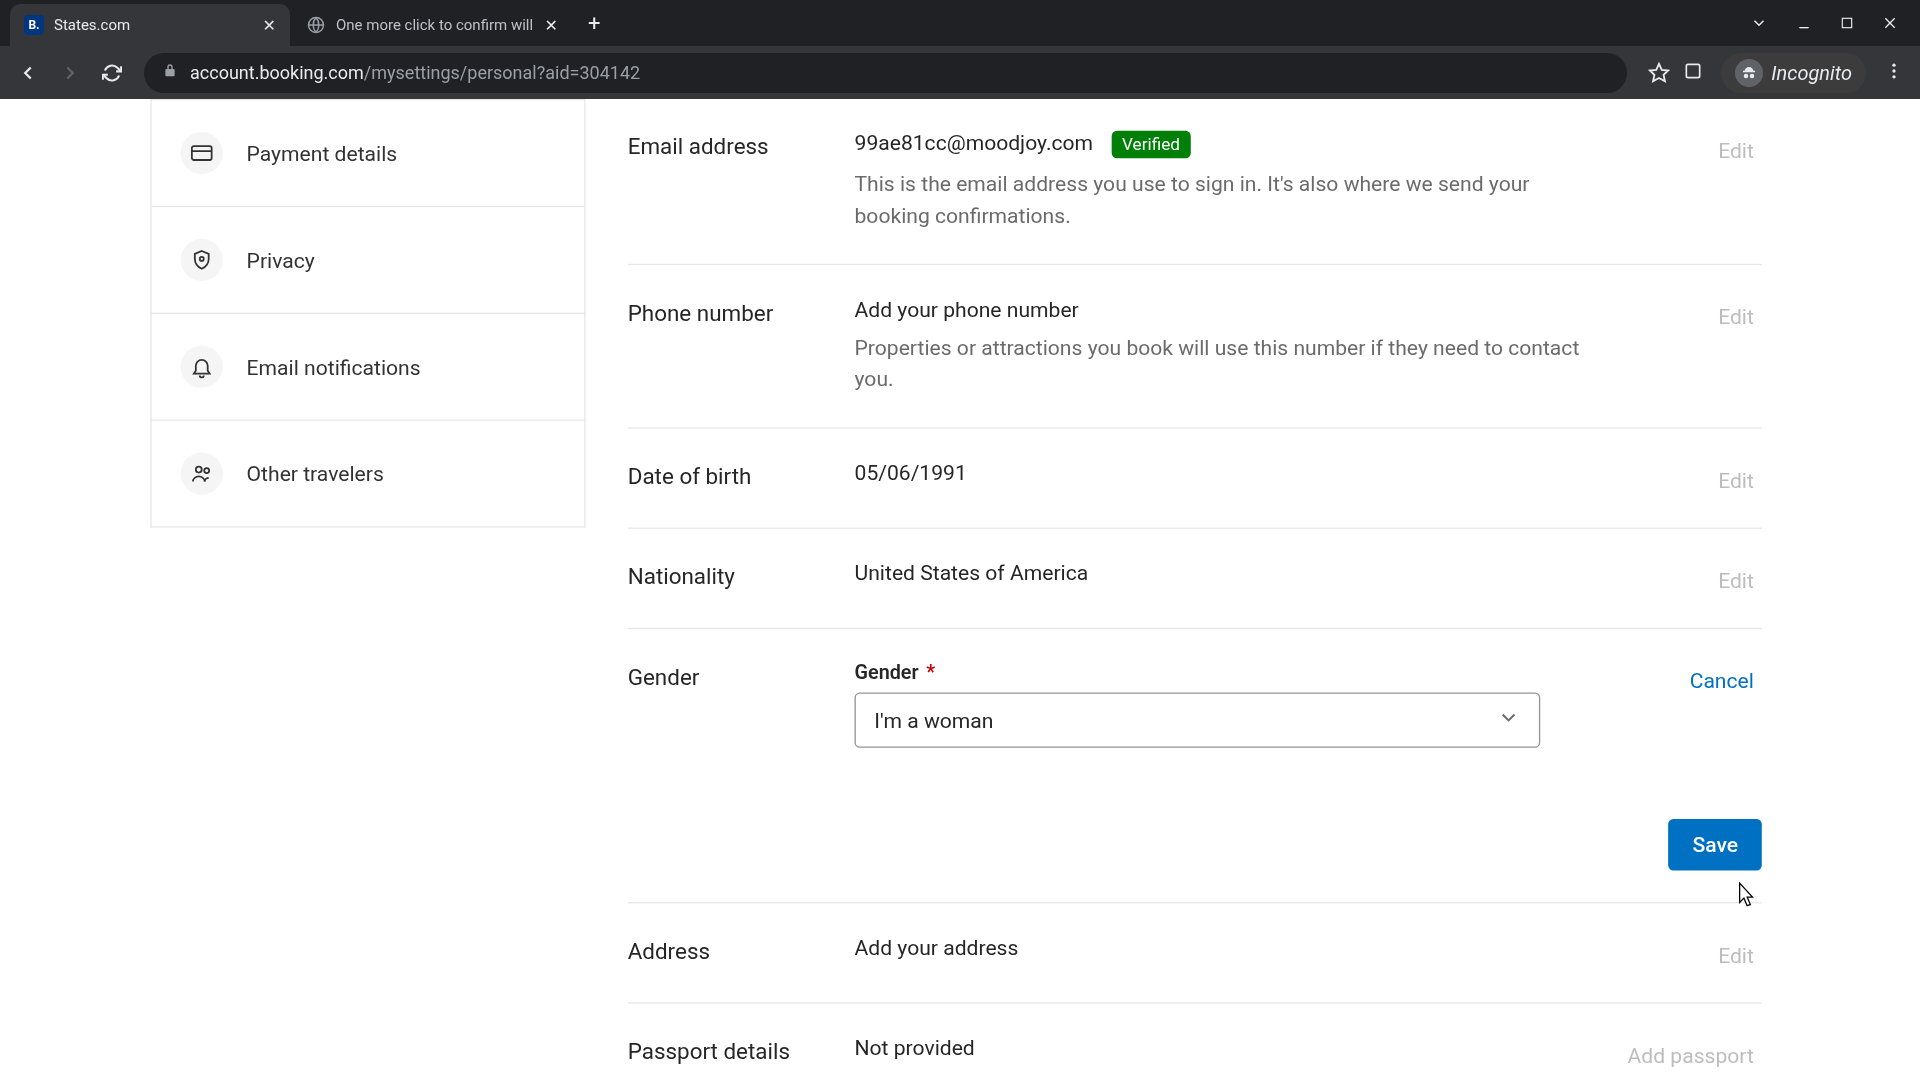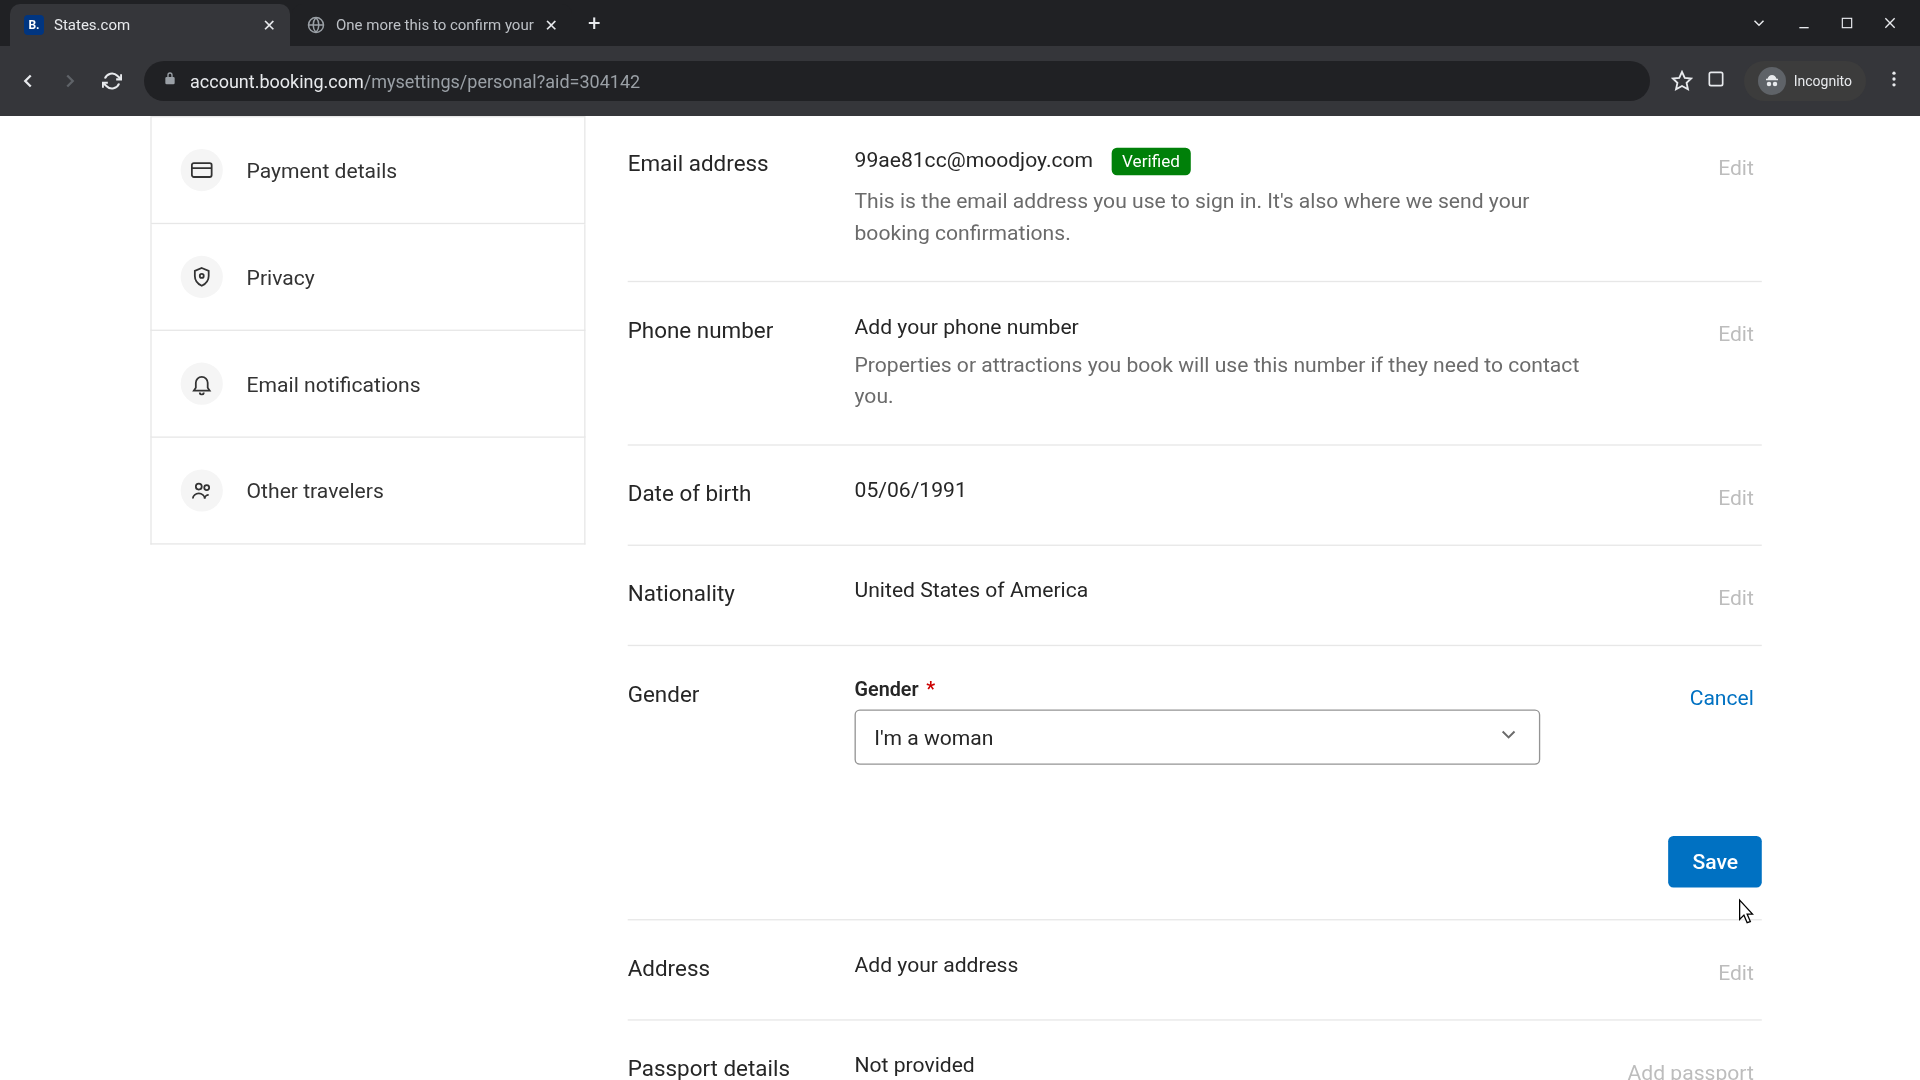--- a/index.html
+++ b/index.html
@@ -13,29 +13,29 @@
     .tab-favicon { width: 20px; height: 20px; display: flex; align-items: center; justify-content: center; border-radius: 4px; margin-right: 10px; font-size: 12px; font-weight: bold; }
     .tab-favicon.booking { background: #003580; color: #fff; }
     .tab-favicon.globe { color: #9aa0a6; }
     .tab-title { flex: 1; font-size: 15px; white-space: nowrap; overflow: hidden; text-overflow: ellipsis; color: #e8eaed; }
     .tab.inactive .tab-title { color: #bdc1c6; }
     .tab-close { color: #e8eaed; font-size: 16px; margin-left: 8px; }
     .new-tab { color: #e8eaed; font-size: 22px; padding: 0 14px; }
     .window-controls { margin-left: auto; display: flex; align-items: center; gap: 28px; padding-right: 22px; color: #e8eaed; }
     .window-controls svg, .window-controls span { width: 16px; height: 16px; }
 
-    .addr-bar { display: flex; align-items: center; background: #35363a; height: 70px; padding: 0 10px; gap: 6px; }
+    .addr-bar { display: flex; align-items: center; background: #35363a; height: 53px; padding: 0 10px; gap: 6px; }
     .nav-icon { width: 36px; height: 36px; display: flex; align-items: center; justify-content: center; color: #e8eaed; border-radius: 50%; }
     .nav-icon.dim { color: #5f6368; }
     .url-box { flex: 1; background: #202124; border-radius: 30px; height: 40px; display: flex; align-items: center; padding: 0 18px; margin: 0 8px; }
     .lock-icon { color: #9aa0a6; margin-right: 12px; }
     .url-text { font-size: 18px; color: #e8eaed; }
     .url-text .url-path { color: #9aa0a6; }
     .right-icons { display: flex; align-items: center; gap: 18px; color: #e8eaed; padding-right: 6px; }
-    .incognito-badge { display: flex; align-items: center; gap: 8px; background: #3c3c3c; padding: 6px 14px; border-radius: 20px; font-size: 14px; }
+    .incognito-badge { display: flex; align-items: center; gap: 8px; background: #3c3c3c; padding: 6px 14px; border-radius: 20px; font-size: 20px; font-style: italic; }
     .incognito-avatar { width: 28px; height: 28px; border-radius: 50%; background: #5f6368; display: flex; align-items: center; justify-content: center; }
 
     
     .viewport { width: 1920px; height: 980px; overflow: hidden; position: relative; }
     .content-scale { width: 1456px; transform: scale(1.3187); transform-origin: top left; position: absolute; top: 0; left: 0; }
 
     .page { display: flex; padding: 0; }
     .sidebar { width: 330px; margin-left: 114px; }
     .sidebar-item { display: flex; align-items: center; padding: 24px 22px; border: 1px solid #e7e7e7; border-top: none; gap: 18px; }
     .sidebar-item:first-child { border-top: 1px solid #e7e7e7; }
@@ -74,21 +74,21 @@
       <span class="tab-title">States.com</span>
       <span class="tab-close">✕</span>
     </div>
     <div class="tab inactive">
       <span class="tab-favicon globe">
         <svg class="svg-icon" viewBox="0 0 24 24" fill="none" stroke="currentColor" stroke-width="2">
             <circle cx="12" cy="12" r="10"></circle>
             <path d="M2 12h20M12 2a15 15 0 010 20M12 2a15 15 0 000 20"></path>
           </svg>
       </span>
-      <span class="tab-title">One more this to confirm your</span>
+      <span class="tab-title">One more click to confirm will</span>
       <span class="tab-close">✕</span>
     </div>
     <span class="new-tab">+</span>
     <div class="window-controls">
       <svg viewBox="0 0 24 24" fill="none" stroke="currentColor" stroke-width="2" style="width:18px;height:18px">
           <polyline points="6 9 12 15 18 9"></polyline>
         </svg>
       <svg viewBox="0 0 24 24" fill="none" stroke="currentColor" stroke-width="2" style="width:16px;height:16px">
           <line x1="5" y1="19" x2="19" y2="19"></line>
         </svg>

